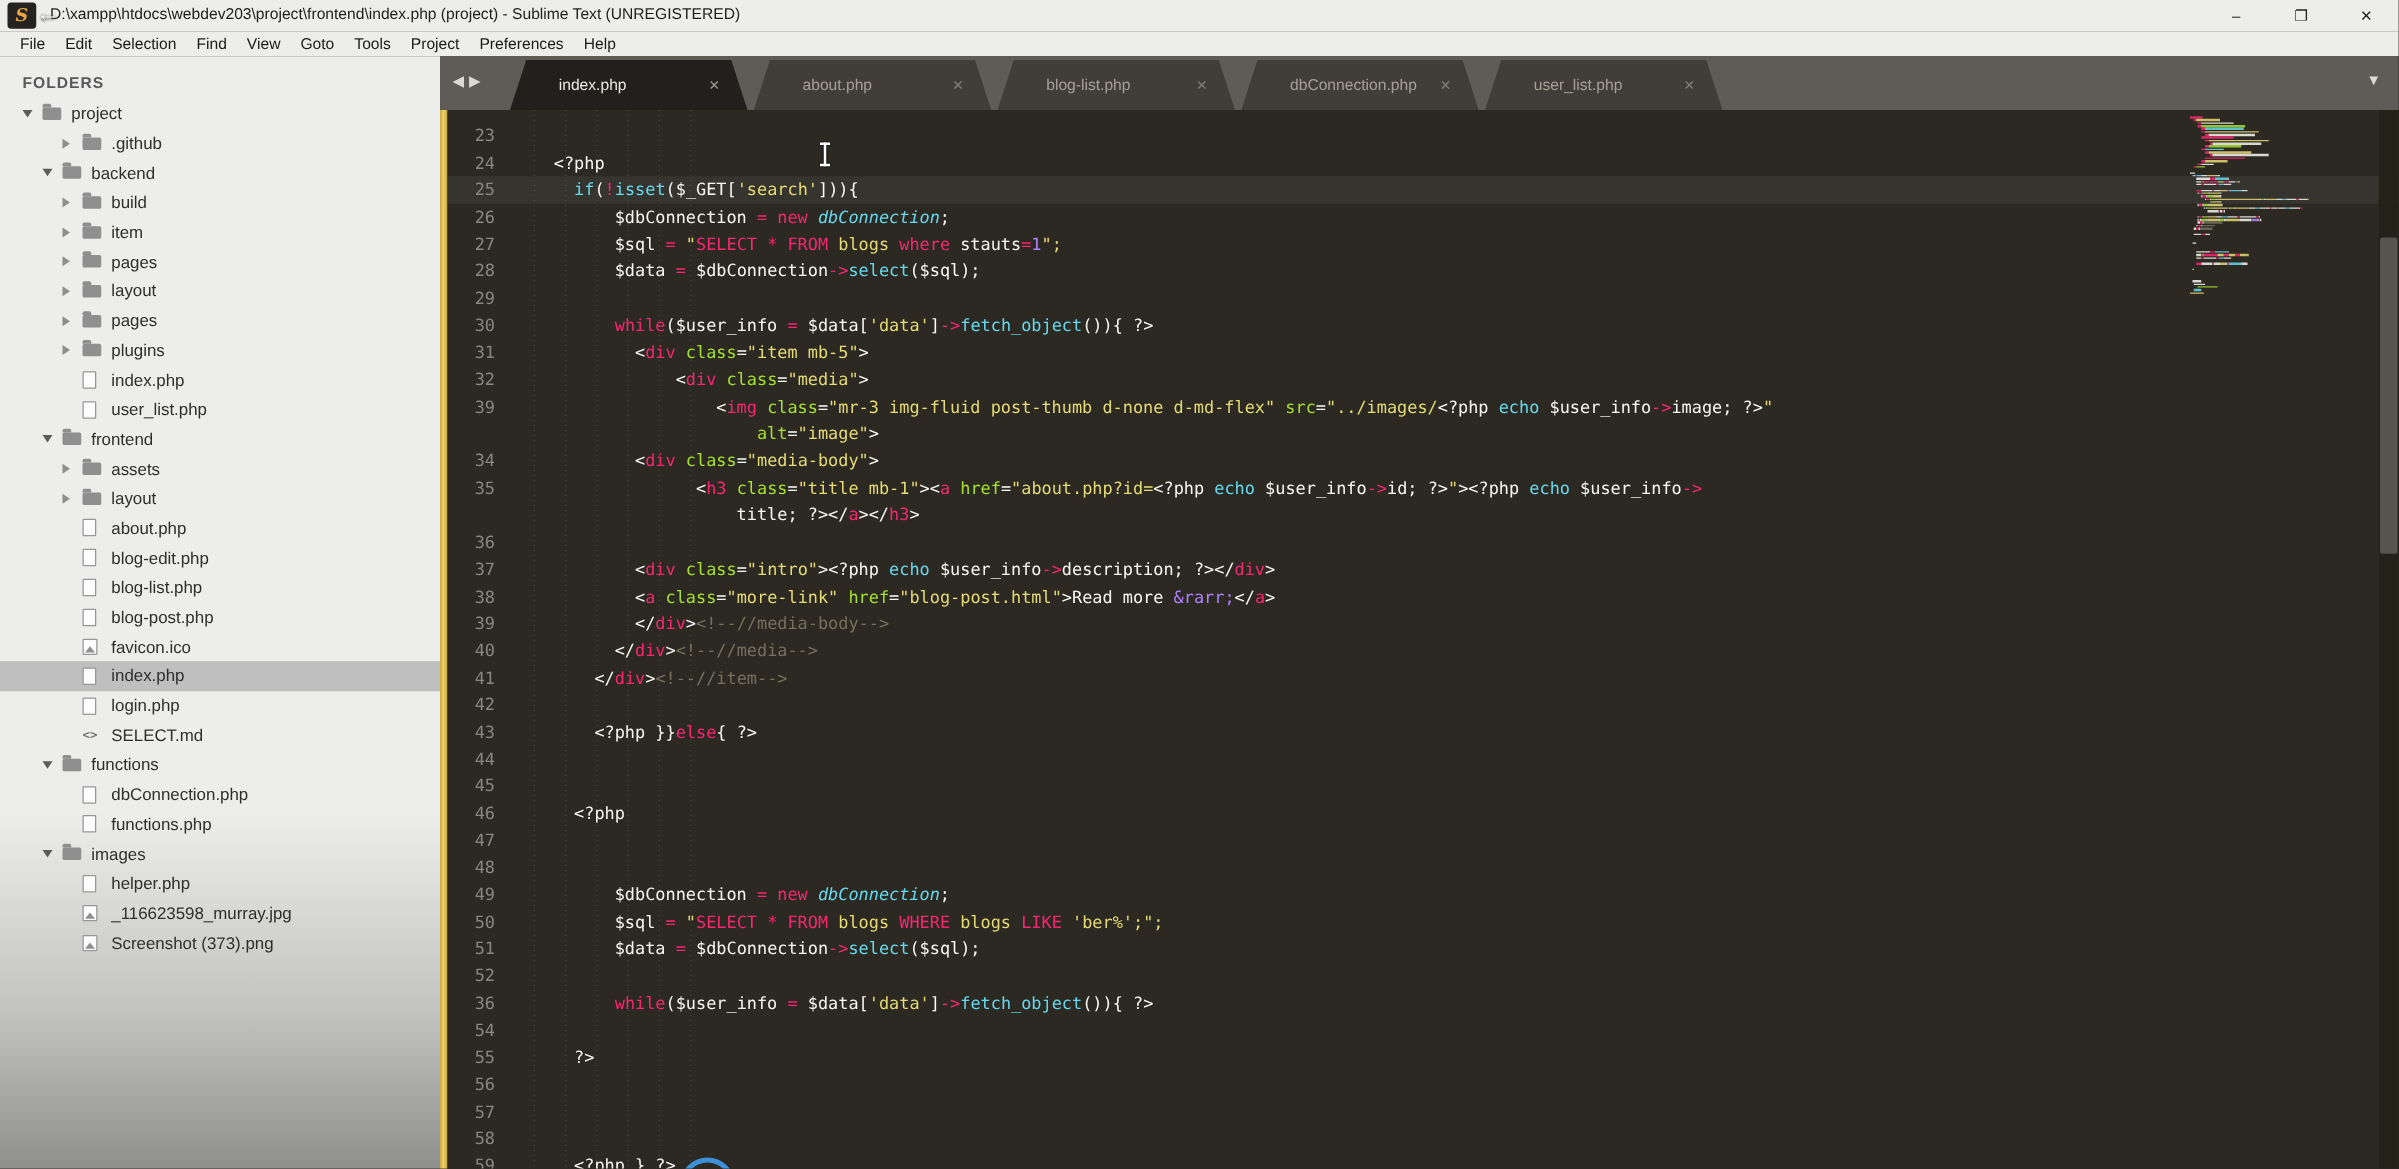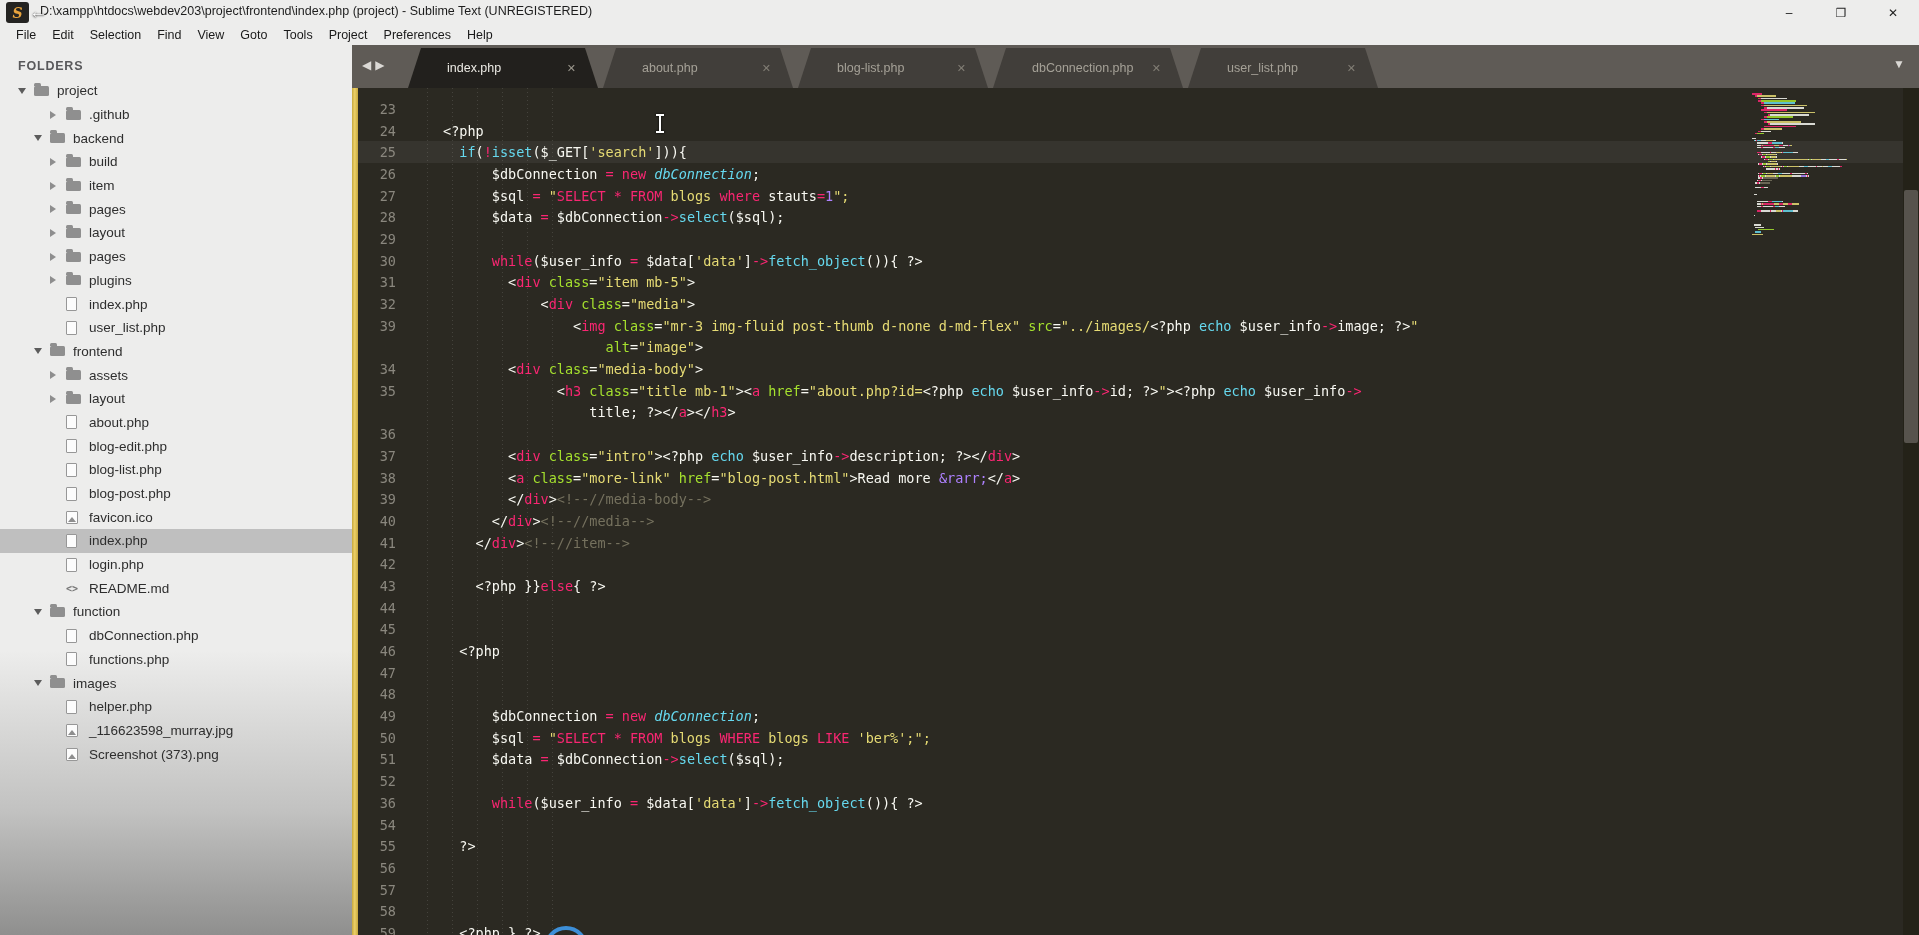--- a/index.html
+++ b/index.html
@@ -278,30 +278,30 @@
         <span class="icon-slot">
           <span class="ic-file"></span>
         </span>
         <span class="tree-label">login.php</span>
       </div>
       <div class="tree-row tr-l3">
         <span class="tri-slot"></span>
         <span class="icon-slot">
           <span class="ic-code">&lt;&gt;</span>
         </span>
-        <span class="tree-label">README.md</span>
+        <span class="tree-label">SELECT.md</span>
       </div>
       <div class="tree-row tr-l2">
         <span class="tri-slot">
           <span class="tri-open"></span>
         </span>
         <span class="icon-slot">
           <span class="ic-folder"></span>
         </span>
-        <span class="tree-label">function</span>
+        <span class="tree-label">functions</span>
       </div>
       <div class="tree-row tr-l3">
         <span class="tri-slot"></span>
         <span class="icon-slot">
           <span class="ic-file"></span>
         </span>
         <span class="tree-label">dbConnection.php</span>
       </div>
       <div class="tree-row tr-l3">
         <span class="tri-slot"></span>

